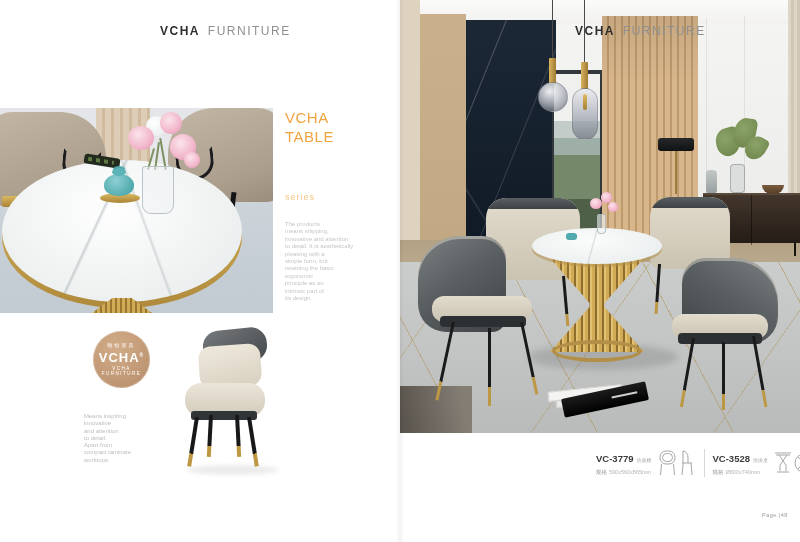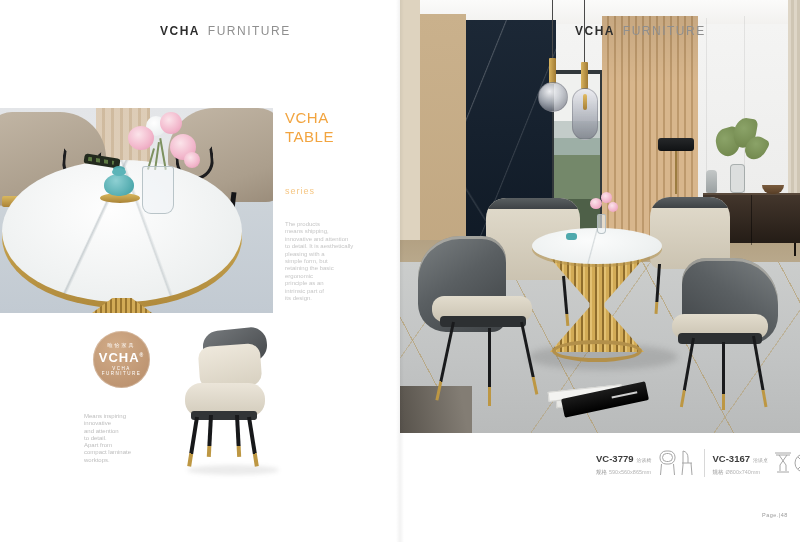--- a/index.html
+++ b/index.html
@@ -56,21 +56,21 @@
   .pa-saucer { left:100px; top:85px; width:40px; height:10px; border-radius:50%;
                background:linear-gradient(#dcbb62,#a98336); }
   .pa-remote { left:84px; top:48px; width:36px; height:10px; border-radius:3px;
                background:#232a1e; transform:rotate(9deg); overflow:hidden; }
   .pa-remote::after { content:""; position:absolute; left:4px; top:3px; width:26px; height:4px;
                background:repeating-linear-gradient(90deg,#5d7a43 0 4px,#232a1e 4px 8px); }
 
   
   #title-block { left:285px; top:108px; color:#f2a43f; }
   #title-block .tl { font-size:15px; line-height:19px; letter-spacing:.5px; }
-  #title-sub { left:285px; top:186px; font-size:9px; color:#f5c683; letter-spacing:1px; }
+  #title-sub { left:285px; top:192px; font-size:9px; color:#f5c683; letter-spacing:1px; }
   #desc-block { left:285px; top:221px; color:#c6c6c6; font-size:6px; line-height:7.4px; }
 
   
   #badge { left:93px; top:331px; width:57px; height:57px; border-radius:50%;
            background:radial-gradient(circle at 40% 30%, #d2ac88, #bd9471 75%);
            box-shadow:inset 0 0 0 2px rgba(255,255,255,.0), inset 0 0 0 1px rgba(255,255,255,.25);
            display:flex; flex-direction:column; align-items:center; justify-content:center;
            color:#fff; text-align:center; }
   #badge .bcn { font-size:5px; letter-spacing:2px; }
   #badge .blogo { font-size:13px; font-weight:bold; letter-spacing:1px; line-height:14px; }
@@ -445,21 +445,21 @@
           <path d="M25 2 q5 1 5 7 l0 5"></path>
           <line x1="25" y1="2" x2="25" y2="16"></line>
           <line x1="24" y1="14" x2="34" y2="14"></line>
           <line x1="25" y1="16" x2="24" y2="26"></line>
           <line x1="33" y1="14" x2="34" y2="26"></line>
         </svg>
       </div>
       <div class="vdiv"></div>
       <div class="prod">
         <div>
-          <span class="code">VC-3167</span><span class="cn">洽谈桌</span>
+          <span class="code">VC-3528</span><span class="cn">洽谈桌</span>
         </div>
         <div class="spec">
           <span class="sl">规格</span><span>Ø800x740mm</span>
         </div>
       </div>
       <div class="prod-icons">
         <svg width="40" height="28" viewBox="0 0 40 28">
           <line x1="1" y1="4" x2="17" y2="4"></line>
           <line x1="2" y1="6" x2="16" y2="6"></line>
           <path d="M5 6 L12 16 L12 22 M13 6 L6 16 L6 22"></path>

